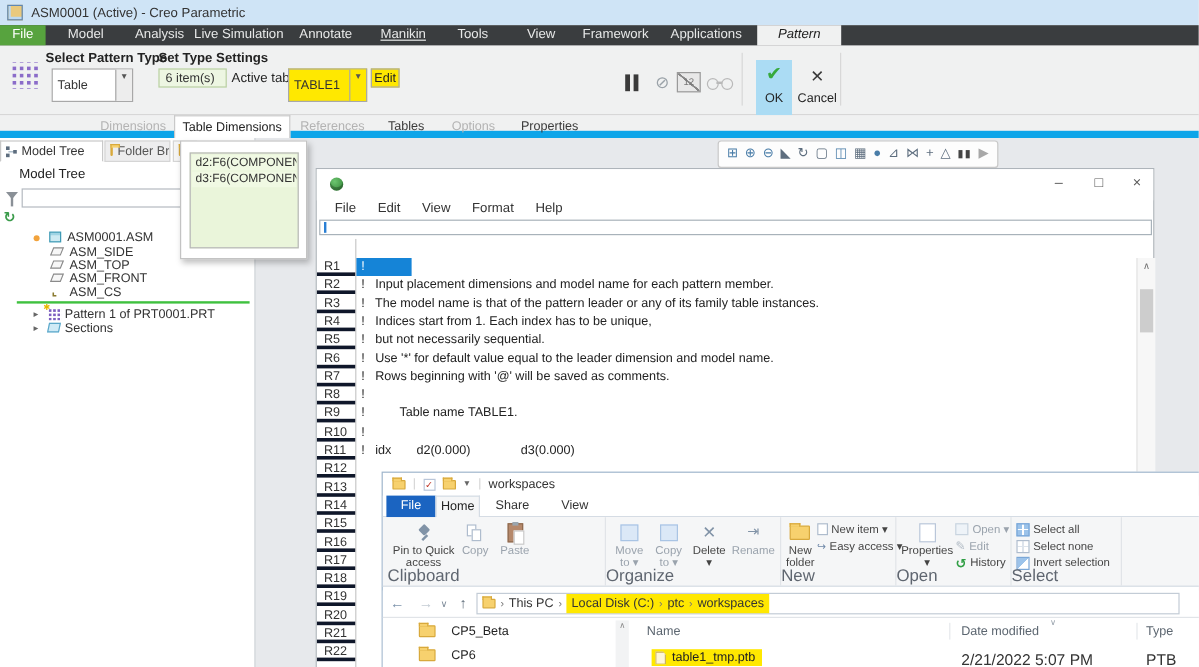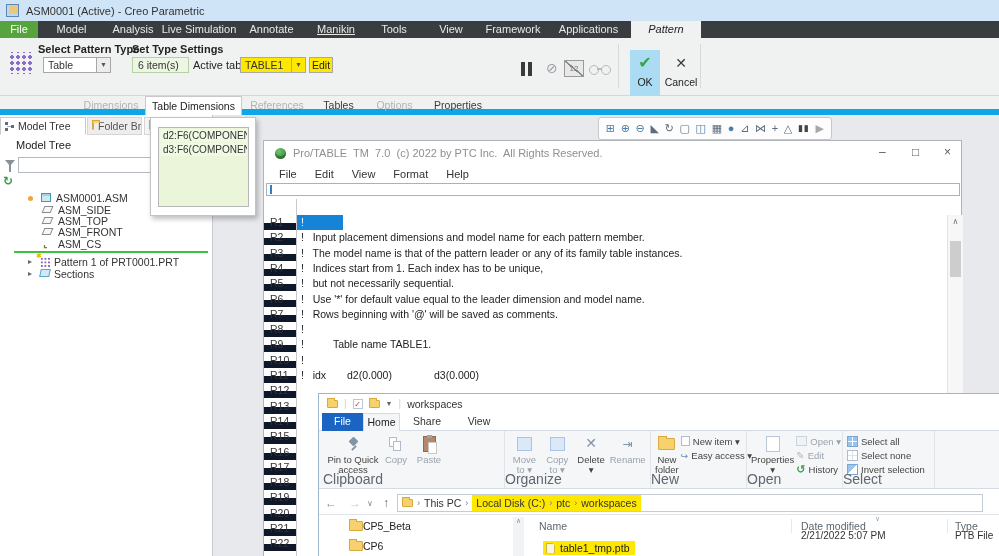--- a/index.html
+++ b/index.html
@@ -10,21 +10,21 @@
   
   #creo-titlebar{left:0;top:0;width:999px;height:21px;background:#cfe4f6;font-size:11px;color:#333;
                  display:flex;align-items:center;padding-left:6px;box-sizing:border-box}
   .cube-ic{width:11px;height:11px;background:#e9c97c;border:1px solid #5d87b5;box-shadow:inset 2px -2px 0 #bcd9f0;margin-right:7px}
   #creo-menubar{left:0;top:21px;width:999px;height:17px;background:#3a3d3f;display:flex}
   .cm-tab{height:17px;line-height:17px;text-align:center;font-size:11px;color:#e7e8e8;cursor:default;overflow:hidden}
   .cm-tab.file{background:#57a33e;color:#fff}
   .cm-tab.active{background:#f0f1f1;color:#222;font-style:italic}
   #creo-ribbon{left:0;top:38px;width:999px;height:58px;background:#f0f1f1;border-bottom:1px solid #d7d7d7;box-sizing:border-box}
   .rb-grouplabel{position:absolute;top:5px;font-size:11px;font-weight:bold;color:#222}
-  .dd{position:absolute;top:19px;height:16px;background:#fff;border:1px solid #a8a8a8;font-size:10.5px;color:#333;
+  .dd{position:absolute;top:19px;height:28px;background:#fff;border:1px solid #a8a8a8;font-size:10.5px;color:#333;
       display:flex;align-items:center;box-sizing:border-box}
   .dd .txt{padding:0 4px;flex:1;overflow:hidden;white-space:nowrap}
   .dd .arr{width:13px;border-left:1px solid #a8a8a8;background:#ededed;text-align:center;font-size:7px;color:#555;align-self:stretch;line-height:14px}
   .yellow{background:#ffe800 !important}
   .yellow .arr{background:#ffe800}
   #rb-items{left:132px;top:19px;width:57px;height:16px;background:#edf6e2;border:1px solid #b9cfa4;font-size:10.5px;color:#333;
             line-height:14px;padding-left:5px;box-sizing:border-box}
   #rb-activelabel{left:193px;top:21px;font-size:11px;color:#222;position:absolute}
   #rb-edit{left:309px;top:19px;width:24px;height:16px;background:#ffe800;border:1px solid #a8a8a8;font-size:10.5px;color:#222;
            text-align:center;line-height:14px;box-sizing:border-box}
@@ -107,21 +107,21 @@
   .pt-winctl{position:absolute;top:4px;font-size:12px;color:#5a5a5a}
   #pt-menus{position:absolute;left:6px;top:26px;height:15px;display:flex;font-size:11px;color:#333}
   #pt-menus span{padding:0 9px;line-height:15px}
   #pt-formula{position:absolute;left:2px;top:42px;width:694px;height:13px;border:1px solid #a8b2ba;box-sizing:border-box;background:#fff}
   #pt-formula .caret{position:absolute;left:3px;top:1px;width:2px;height:9px;background:#2a7fd4}
   #pt-grid{position:absolute;left:0;top:58px;width:699px;bottom:0;overflow:hidden}
   .pt-colhead{position:absolute;top:0;height:16px;border-right:1px solid #dcdcdc;box-sizing:border-box;
               font-size:10.5px;color:#333;padding-left:6px;line-height:16px}
   #pt-headrow{position:absolute;left:0;top:0;width:683px;height:16px;border-bottom:1px solid #c3c3c3;box-sizing:border-box;background:#fff}
   #pt-rowline{position:absolute;left:32px;top:0;bottom:0;width:1px;background:#c8c8c8}
-  .pt-rowlabel{position:absolute;left:0;width:32px;height:15px;border-bottom:7px solid #0f172a;box-sizing:border-box;
+  .pt-rowlabel{position:absolute;left:0;width:32px;height:15px;border-bottom:3px solid #0f172a;box-sizing:border-box;
                font-size:10.5px;color:#333;padding-left:6px;line-height:14px}
   .pt-text{position:absolute;font-size:10.5px;color:#222;white-space:pre;line-height:15px}
   #pt-selcell{position:absolute;left:33px;width:46px;height:15px;background:#1584d7;color:#fff;font-size:10.5px;padding-left:4px;line-height:15px;box-sizing:border-box}
   #pt-vscroll{position:absolute;right:0;top:16px;bottom:0;width:16px;background:#f7f7f7;border-left:1px solid #e3e3e3;box-sizing:border-box}
   #pt-vscroll .up{position:absolute;top:2px;left:0;width:100%;text-align:center;font-size:8px;color:#707070}
   #pt-vscroll .thumb{position:absolute;left:2px;top:26px;width:11px;height:36px;background:#cdcdcd}
   
   #explorer{left:318px;top:393px;width:685px;height:170px;background:#fff;border:1px solid #9fb6cc;box-sizing:border-box;z-index:30}
   #ex-title{position:absolute;left:0;top:0;width:100%;height:19px;display:flex;align-items:center;gap:6px;padding-left:8px;font-size:10.5px;color:#333;box-sizing:border-box}
   .qat-sep{color:#d0d0d0;font-size:10px}
@@ -175,29 +175,29 @@
                   linear-gradient(to bottom,transparent 4px,#dde4ec 4px 5px,transparent 5px),#fff}
   .invert-icon{width:11px;height:11px;border:1px solid #7ba7d7;box-sizing:border-box;display:inline-block;
        background:linear-gradient(135deg,#9cc3ea 50%,#fff 50%)}
   #ex-navbar{position:absolute;left:0;top:98px;width:100%;height:23px;background:#fff;border-bottom:1px solid #e1e4e8;box-sizing:border-box}
   .nav-ic{position:absolute;top:4px;font-size:12px}
   #ex-address{position:absolute;left:78px;top:2px;width:586px;height:18px;border:1px solid #c3ccd6;box-sizing:border-box;
               display:flex;align-items:center;gap:4px;padding:0 4px;font-size:10.5px;color:#333}
   .crumb-sep{color:#777;font-size:9px}
   #ex-crumb-hl{background:#ffe800;display:flex;align-items:center;gap:4px;padding:1px 4px;height:14px}
   #ex-content{position:absolute;left:0;top:121px;width:100%;bottom:0;background:#fff}
-  .ex-folder{position:absolute;left:30px;display:flex;align-items:center;gap:0;font-size:10.5px;color:#222;height:15px}
+  .ex-folder{position:absolute;left:30px;display:flex;align-items:center;gap:13px;font-size:10.5px;color:#222;height:15px}
   #ex-lscroll{position:absolute;left:194px;top:2px;width:11px;height:40px;background:#f2f3f4;text-align:center;font-size:7px;color:#8a8a8a}
   .ex-colhead{position:absolute;top:5px;font-size:10.5px;color:#5c6670}
   .ex-colsep{position:absolute;top:4px;height:14px;width:1px;background:#e5e8ec}
   #ex-filerow{position:absolute;left:224px;top:25px;height:16px;display:flex;align-items:center}
   #ex-filerow .hl{background:#ffe800;display:flex;align-items:center;gap:5px;padding:1px 6px 1px 3px}
   .page-ic{width:9px;height:11px;background:#fdf6d8;border:1px solid #cbb25a;display:inline-block;box-sizing:border-box;
            clip-path:polygon(0 0,70% 0,100% 30%,100% 100%,0 100%)}
-  .ex-celltext{position:absolute;top:15px;font-size:10px;color:#333}
+  .ex-celltext{position:absolute;top:27px;font-size:13px;color:#333}
 </style>
 </head>
 <body>
 
 <div class="abs" id="creo-titlebar">
   <span class="cube-ic"></span>
   <span>ASM0001 (Active) - Creo Parametric</span>
 </div>
 
 <div class="abs" id="creo-menubar">
@@ -334,21 +334,20 @@
     <span class="gfx-ic">⋈</span>
     <span class="gfx-ic">+</span>
     <span class="gfx-ic">△</span>
     <span class="gfx-ic">▮▮</span>
     <span class="gfx-ic">▶</span>
   </div>
 
 <div class="abs" id="protable">
   <div id="pt-title">
     <span class="pt-appicon"></span>
-    <span class="t">Pro/TABLE  TM  7.0  (c) 2022 by PTC Inc.  All Rights Reserved.</span>
     <span class="pt-winctl" style="left:615px">–</span>
     <span class="pt-winctl" style="left:648px">□</span>
     <span class="pt-winctl" style="left:680px">×</span>
   </div>
   <div id="pt-menus">
       <span>File</span>
       <span>Edit</span>
       <span>View</span>
       <span>Format</span>
       <span>Help</span>

